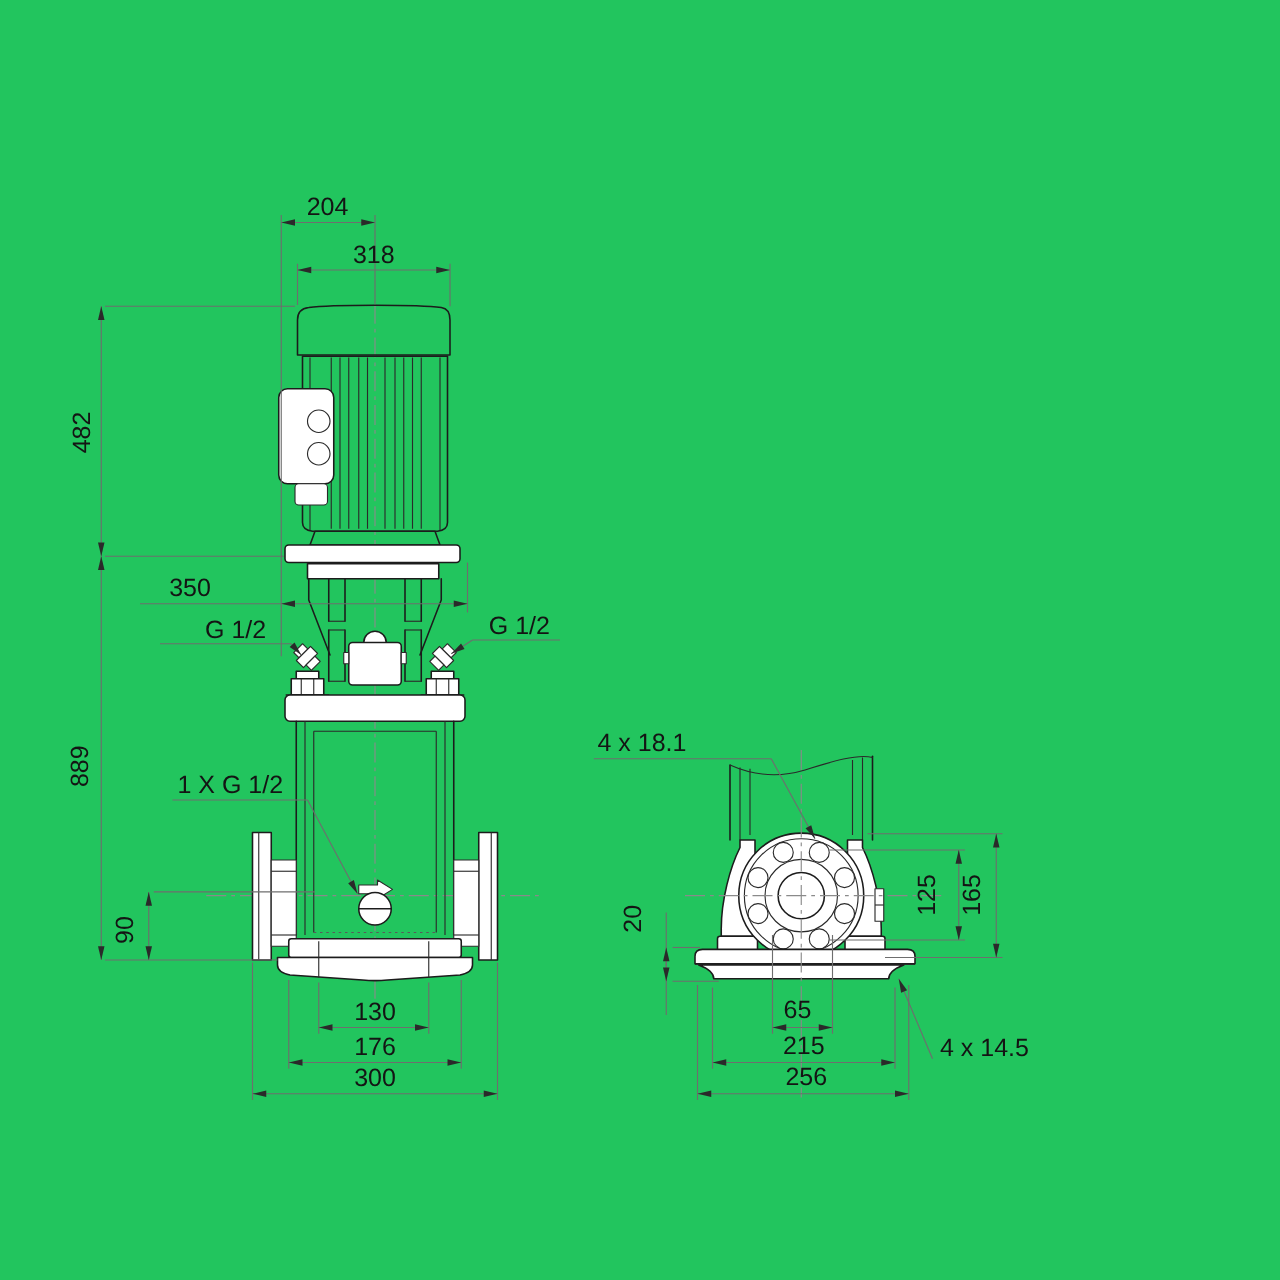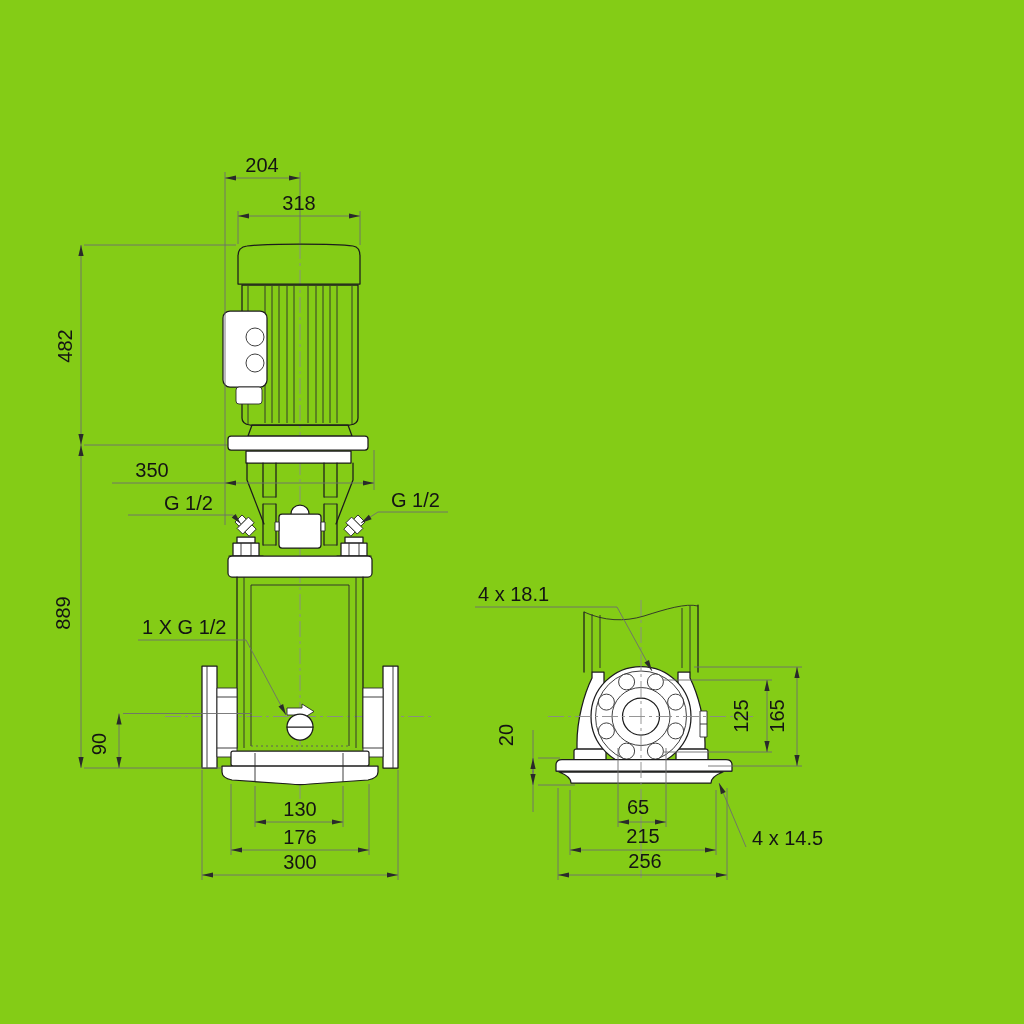--- a/index.html
+++ b/index.html
@@ -1,16 +1,16 @@
 <!DOCTYPE html>
 <html><head>
 <meta charset="utf-8">
 <style>
   html,body{margin:0;padding:0;background:#ffffff;}
-  .canvas{position:relative;width:1024px;height:1024px;background:#84cc16;overflow:hidden;}
+  .canvas{position:relative;width:1024px;height:1024px;background:#22c55e;overflow:hidden;}
   svg{display:block;}
   svg text{font-family:"Liberation Sans", sans-serif;font-size:20px;fill:#141414;}
   .ol{stroke:#1c1c1c;stroke-width:1.25;fill:none;stroke-linejoin:round;stroke-linecap:round;}
   .ol2{stroke:#2a2a2a;stroke-width:0.9;fill:none;stroke-linejoin:round;}
   .fillw{fill:#ffffff;}
   .dim{stroke:#6e6e6e;stroke-width:0.9;fill:none;}
   .cl{stroke:#8a8a8a;stroke-width:0.9;fill:none;stroke-dasharray:16 4 3 4;}
   .dot{stroke:#5a5a5a;stroke-width:0.9;fill:none;stroke-dasharray:2 3;}
 </style>
 </head>

